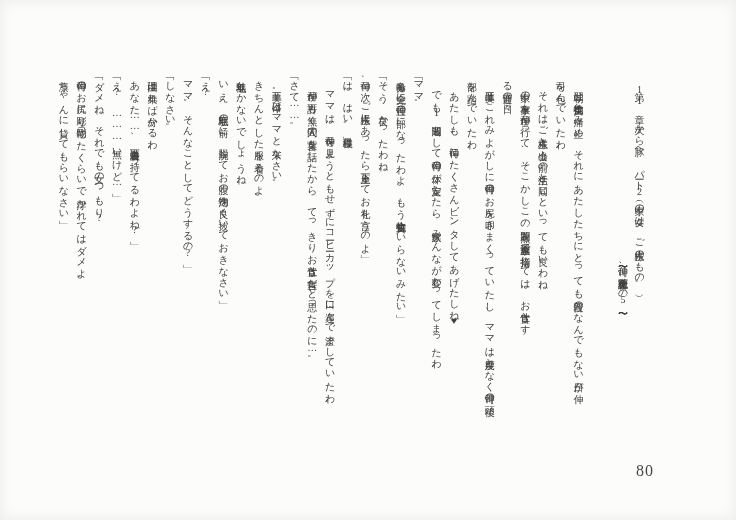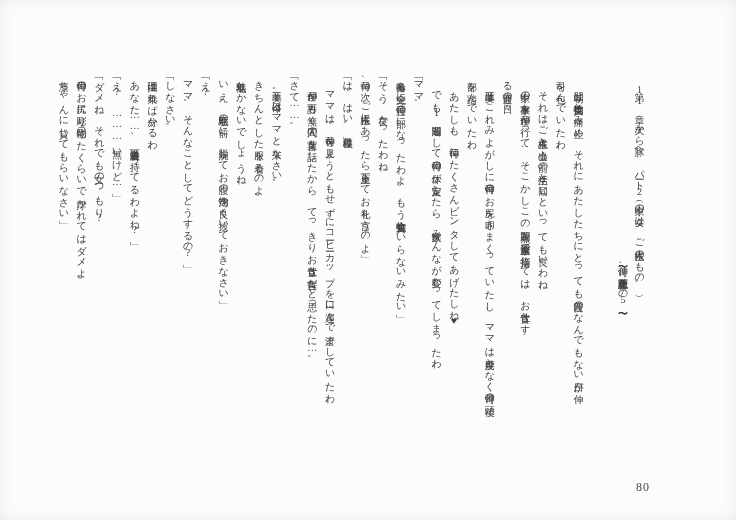--- a/index.html
+++ b/index.html
@@ -23,22 +23,22 @@
     position:absolute;top:84px;right:89px;height:390px;
     font-size:10px;line-height:16.5px;letter-spacing:0.2px;
   }
   .title-block .line:nth-child(2){padding-top:175px;}
   .body-block{
     position:absolute;top:74px;right:149px;height:406px;
     font-size:10px;line-height:17.75px;letter-spacing:0.2px;
   }
   .line{margin:0;white-space:pre;}
   .page-number{
-    position:absolute;left:636px;top:480px;
-    font-size:12px;color:#474747;letter-spacing:1px;
+    position:absolute;left:636px;top:462px;
+    font-size:16px;color:#474747;letter-spacing:1px;
   }
 </style>
 </head>
 <body>
 
 <div class="sheet">
 
   <div class="title-block vtext">
       <div class="line">第11章　犬から豚へ　パート2（家中の女は、ご主人様のもの。）</div>
       <div class="line">〜〜〜伸司、家畜化計画その5〜〜〜</div>

